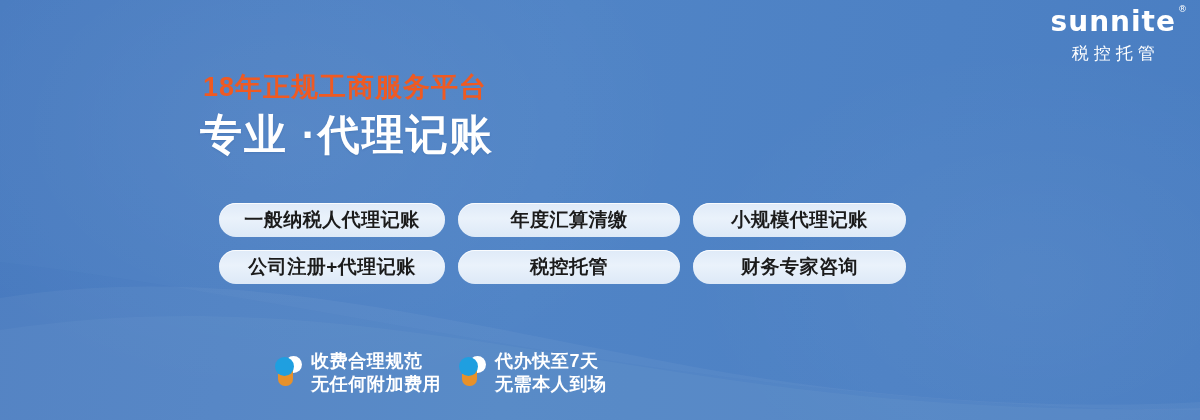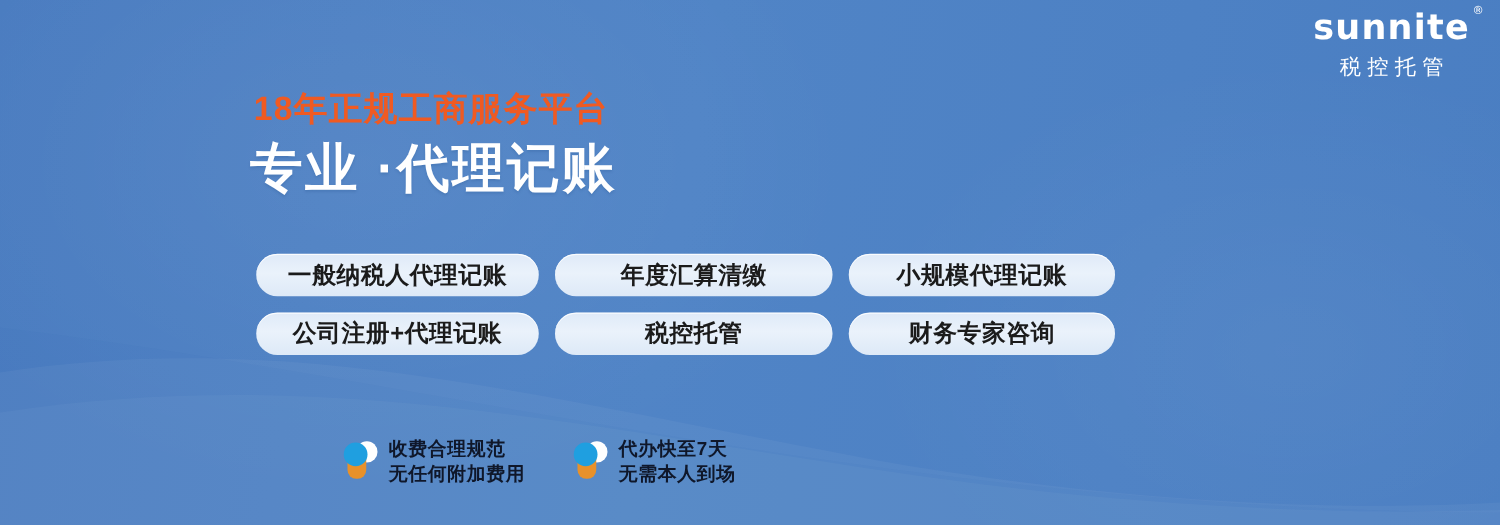--- a/index.html
+++ b/index.html
@@ -110,21 +110,21 @@
     color: #ffffff;
     letter-spacing: 2px;
     line-height: 1.08;
     white-space: nowrap;
     text-shadow: 0 1px 2px rgba(30,70,125,0.18);
   }
 
   
   .pill-grid {
     position: absolute;
-    left: 205px;
+    left: 219px;
     top: 203px;
     display: flex;
     flex-direction: column;
     gap: 13px;
   }
   .pill-row {
     display: flex;
     gap: 13px;
   }
   .pill {
@@ -196,23 +196,23 @@
     background: #1f9fe0;
   }
 
   .feature-text {
     display: flex;
     flex-direction: column;
     gap: 4px;
     line-height: 1.05;
   }
   .feature-line {
-    font-size: 15px;
-    font-weight: 700;
-    color: #0f172a;
+    font-size: 18px;
+    font-weight: 700;
+    color: #ffffff;
     letter-spacing: 0.6px;
     white-space: nowrap;
   }
 </style>
 </head>
 <body>
 
 <div class="banner">
 
   <div class="bg-base"></div>

